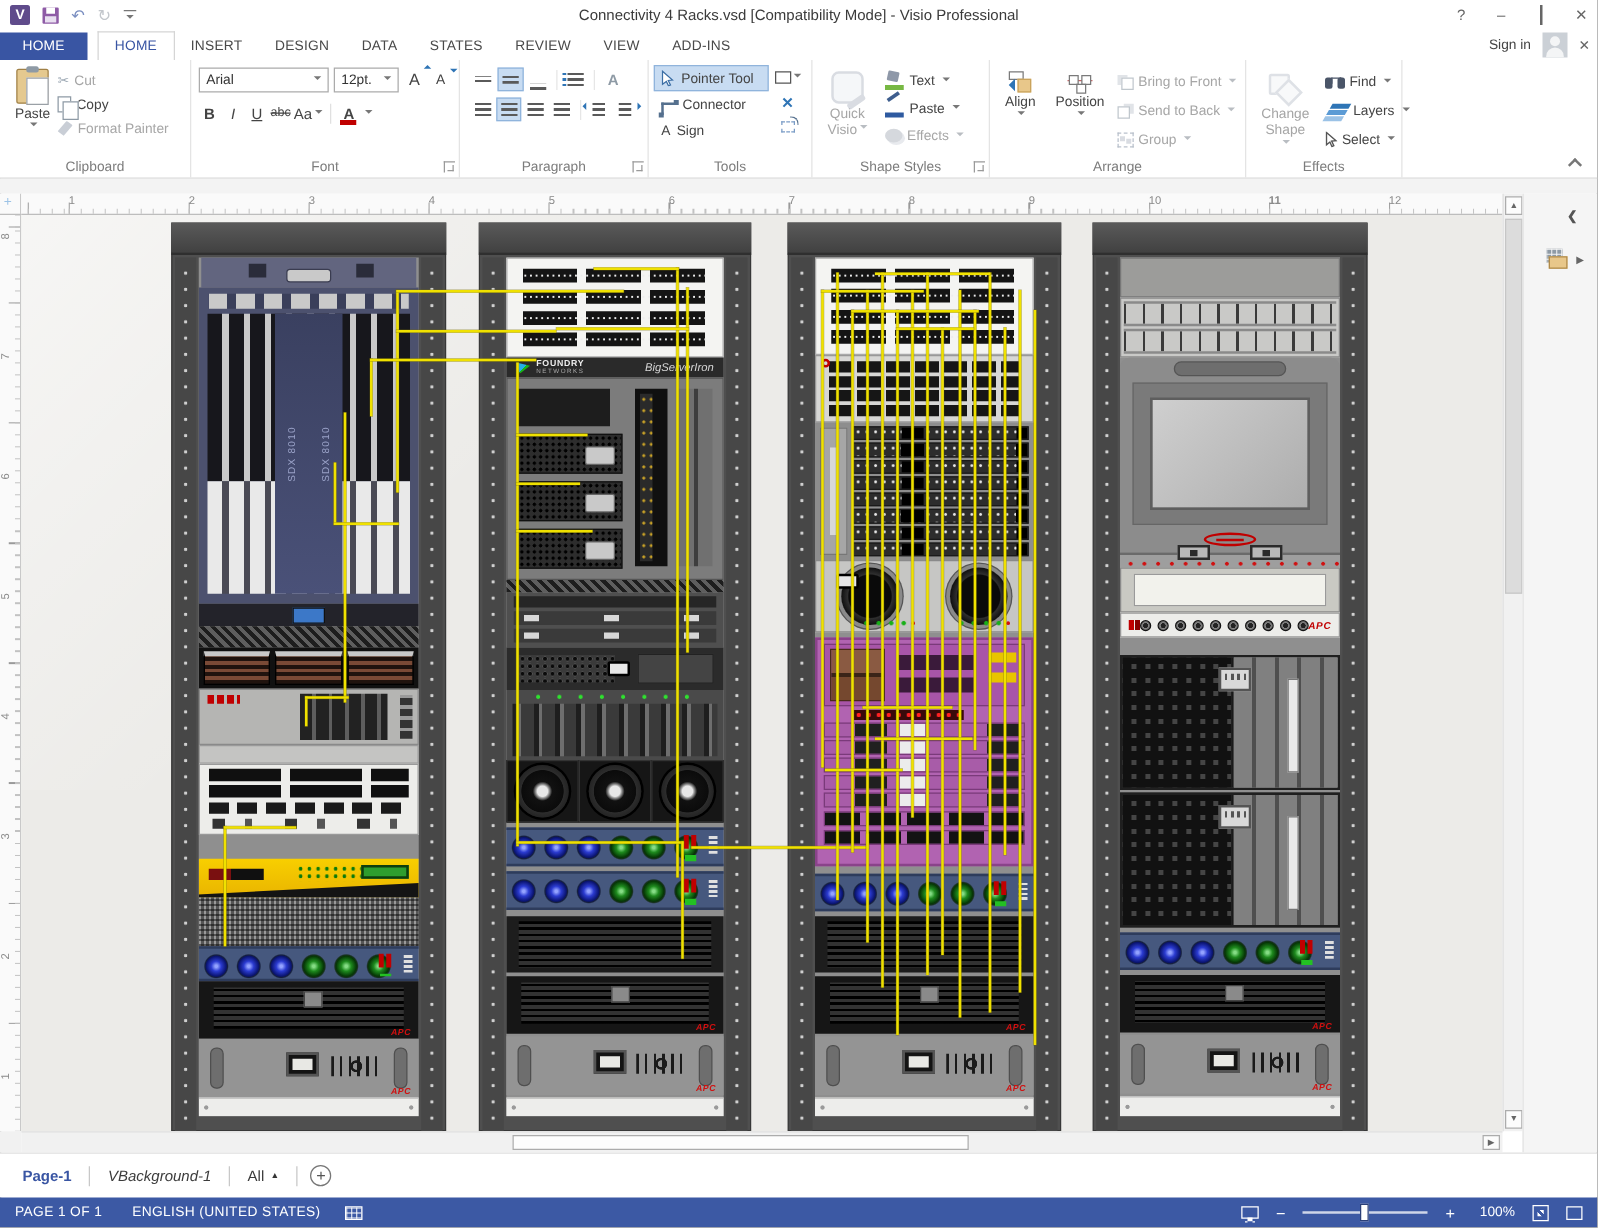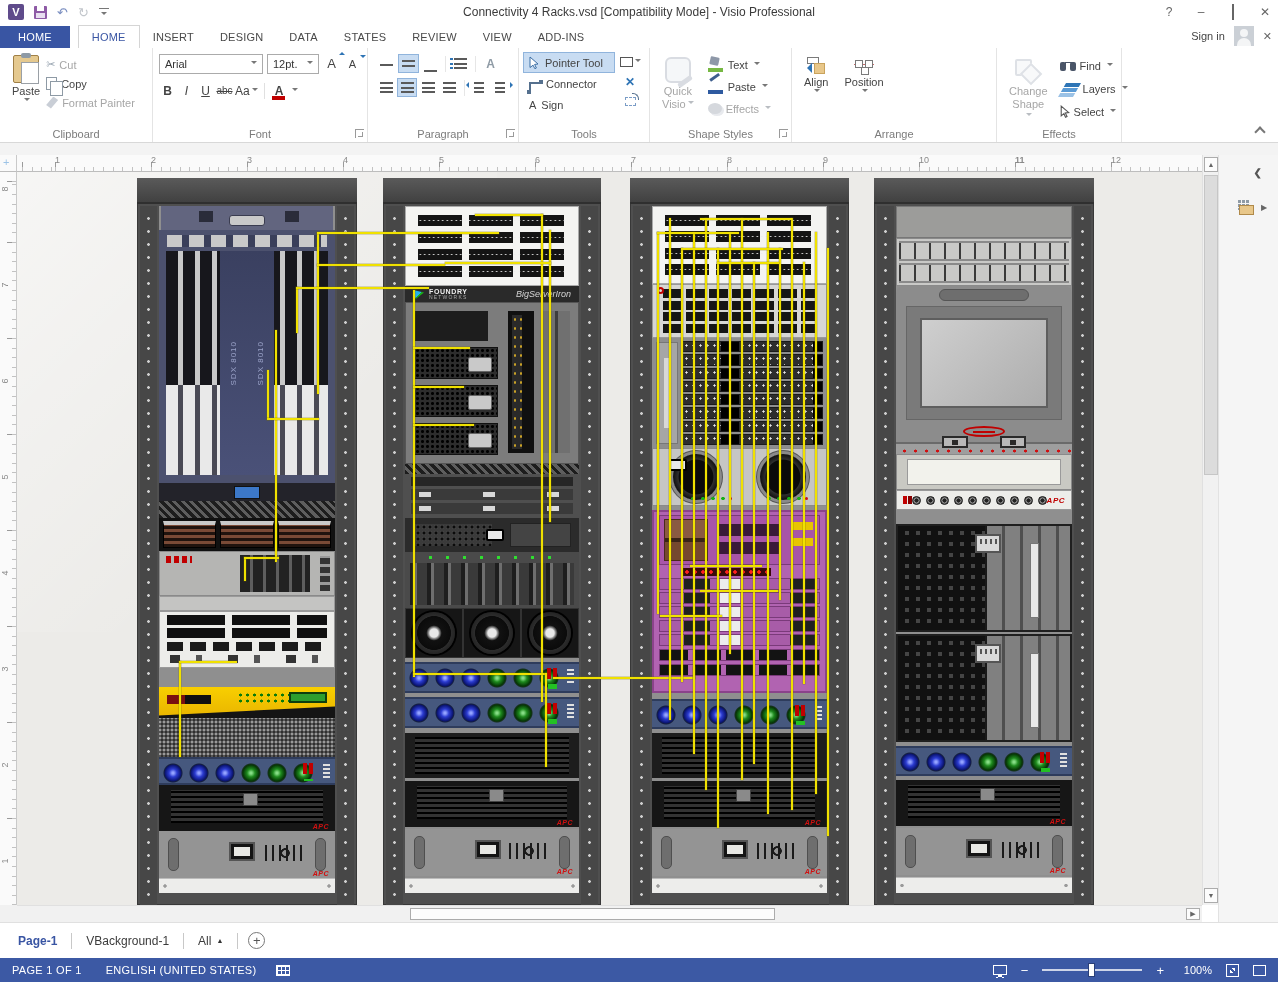--- a/index.html
+++ b/index.html
@@ -358,21 +358,21 @@
   .stencil::before{content:"";position:absolute;left:0;top:0;width:13px;height:11px;background:#8E9AA5;
      background-image:linear-gradient(#F5F5F5 1px,transparent 1px),linear-gradient(90deg,#F5F5F5 1px,transparent 1px);background-size:4px 4px;}
   .stencil::after{content:"";position:absolute;left:2px;bottom:0;width:13px;height:8px;background:#E8C78A;border:1px solid #B08A4A;}
   .stencil-arrow{position:absolute;top:48px;left:42px;color:#666;font-size:8px;}
 
   
   .pagebar{position:absolute;left:0;top:922px;width:100%;height:36px;background:#FFF;border-top:1px solid #E0E0E0;
      display:flex;align-items:center;font-size:12px;gap:0;padding-left:18px;}
   .ptab{padding:0 14px;color:#3B3B3B;}
   .ptab.active{color:#3955A3;font-weight:bold;padding-left:0;}
-  .ptab.bg{}
+  .ptab.bg{font-style:italic;}
   .psep{width:1px;height:16px;background:#C8C8C8;}
   .pall{padding:0 14px;color:#3B3B3B;display:flex;align-items:center;gap:5px;}
   .pall i{font-size:7px;color:#333;}
   .paddpage{width:17px;height:17px;border:1px solid #777;border-radius:50%;color:#555;font-size:13px;line-height:15px;text-align:center;margin-left:10px;}
 
   
   .statusbar{position:absolute;left:0;top:958px;width:100%;height:24px;background:#3C59A4;color:#FFF;
      display:flex;align-items:center;font-size:11px;}
   .sb-item{padding:0 12px;letter-spacing:.3px;}
   .sb-macro{width:14px;height:11px;border:1px solid #FFF;background-image:linear-gradient(#FFF 1px,transparent 1px),linear-gradient(90deg,#FFF 1px,transparent 1px);background-size:4px 4px;margin-left:8px;}
@@ -607,20 +607,37 @@
             <i class="caret"></i>
         </div>
         <div class="bigbtn" data-interactable="true">
           <i class="ic-pos" data-interactable="false">
               <i class="a"></i>
               <i class="b"></i>
               <i class="c"></i>
             </i>
           <span class="cap">Position</span>
             <i class="caret"></i>
+        </div>
+        <div style="display:flex;flex-direction:column;gap:4px;padding-top:3px;">
+          <div class="smallrow" data-interactable="true">
+              <i class="ic-ord" data-interactable="false"></i>
+              <span class="dis-t">Bring to Front</span>
+              <i class="caret dis"></i>
+            </div>
+          <div class="smallrow" data-interactable="true">
+              <i class="ic-ord" style="transform:scaleX(-1)" data-interactable="false"></i>
+              <span class="dis-t">Send to Back</span>
+              <i class="caret dis"></i>
+            </div>
+          <div class="smallrow" data-interactable="true">
+              <i class="ic-grp" data-interactable="false"></i>
+              <span class="dis-t">Group</span>
+              <i class="caret dis"></i>
+            </div>
         </div>
       </div>
       <div class="rlabel" data-interactable="false">Arrange</div>
     </div>
 
     <div class="rgroup" style="width:125px" data-interactable="false">
       <div style="display:flex;padding:5px 6px 0;gap:6px;">
         <div class="bigbtn" data-interactable="true">
           <i class="ic-chg" data-interactable="false"></i>
           <span class="cap dis-t"><span>Change</span><br><span>Shape</span><i class="caret dis"></i></span>

